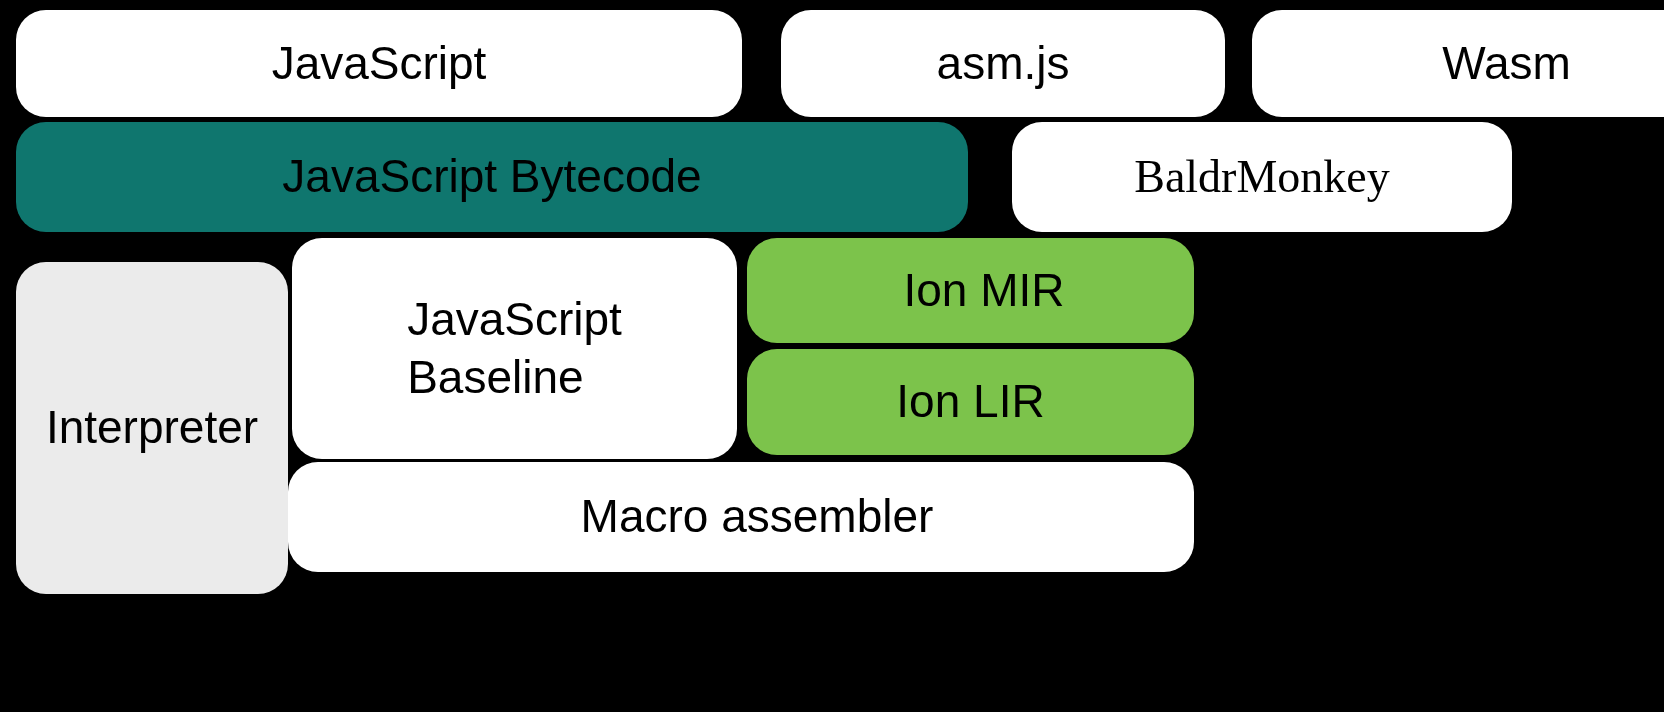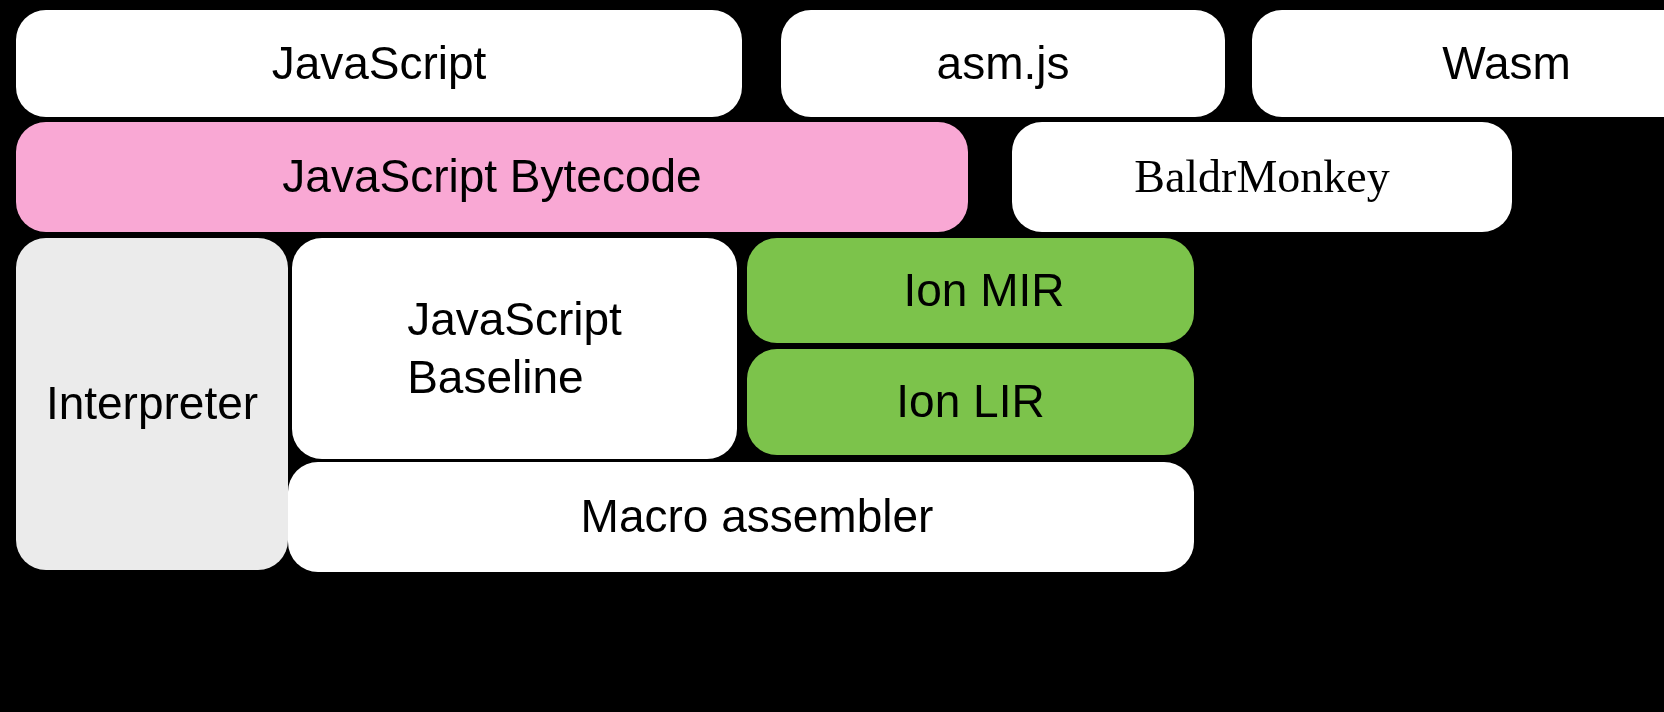--- a/index.html
+++ b/index.html
@@ -52,27 +52,27 @@
 <div class="canvas">
   <div class="node b0" style="background: rgb(255, 255, 255);">
     <span class="lbl">JavaScript</span>
   </div>
   <div class="node b1" style="background: rgb(255, 255, 255);">
     <span class="lbl">asm.js</span>
   </div>
   <div class="node b2" style="background: rgb(255, 255, 255);">
     <span class="lbl">Wasm</span>
   </div>
-  <div class="node b3" style="background: #f9a8d4;">
+  <div class="node b3" style="background: #0f766e;">
     <span class="lbl">JavaScript Bytecode</span>
   </div>
   <div class="node b4" style="background: rgb(255, 255, 255);">
     <span class="lbl">BaldrMonkey</span>
   </div>
-  <div class="node b5" style="background: rgb(235, 235, 235);">
+  <div class="node b5" style="background: rgb(235, 235, 235); margin-top: 24px;">
     <span class="lbl">Interpreter</span>
   </div>
   <div class="node b6" style="background: rgb(255, 255, 255);">
     <span class="lbl">JavaScript
 Baseline</span>
   </div>
   <div class="node b7" style="background: rgb(124, 195, 75); padding-left: 27px;">
     <span class="lbl">Ion MIR</span>
   </div>
   <div class="node b8" style="background: rgb(124, 195, 75);">

